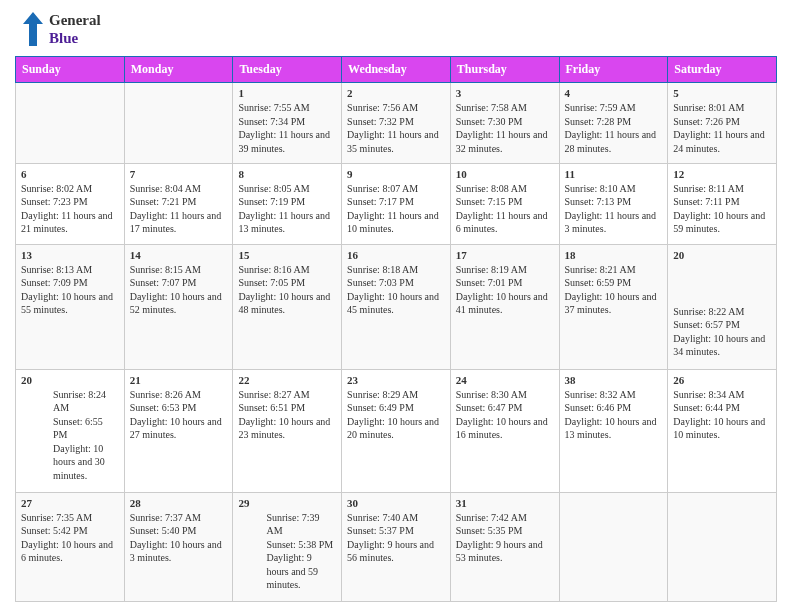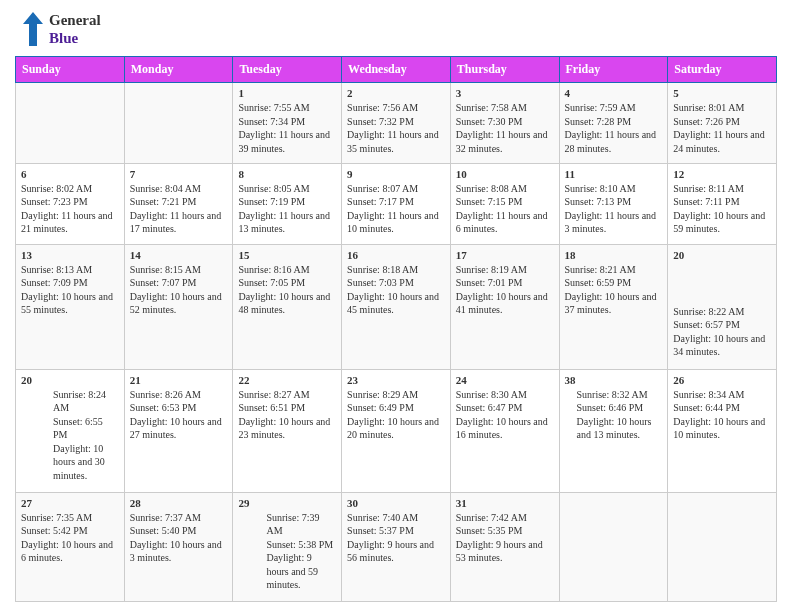--- a/index.html
+++ b/index.html
@@ -269,21 +269,21 @@
 Daylight: 10 hours and 20 minutes.</div>
           </td>
           <td>
             <span class="day-number">24</span>
             <div class="cell-text" style="white-space: pre-line;">Sunrise: 8:30 AM
 Sunset: 6:47 PM
 Daylight: 10 hours and 16 minutes.</div>
           </td>
           <td>
             <span class="day-number">38</span>
-            <div class="cell-text" style="white-space: pre-line; margin-left: 12px;">Sunrise: 8:32 AM
+            <div class="cell-text" style="white-space: pre-line;">Sunrise: 8:32 AM
 Sunset: 6:46 PM
 Daylight: 10 hours and 13 minutes.</div>
           </td>
           <td>
             <span class="day-number">26</span>
             <div class="cell-text" style="white-space: pre-line;">Sunrise: 8:34 AM
 Sunset: 6:44 PM
 Daylight: 10 hours and 10 minutes.</div>
           </td>
         </tr>

